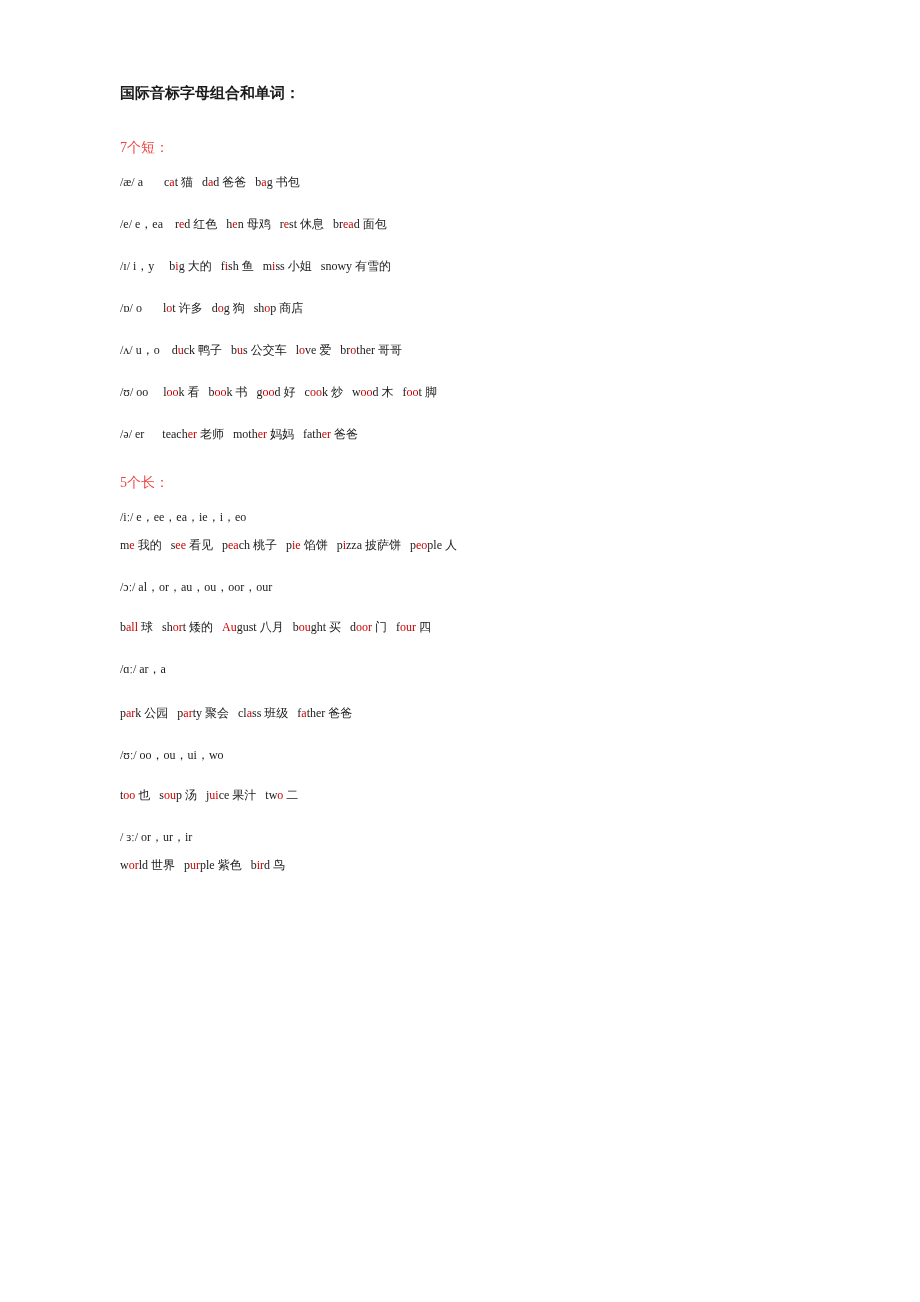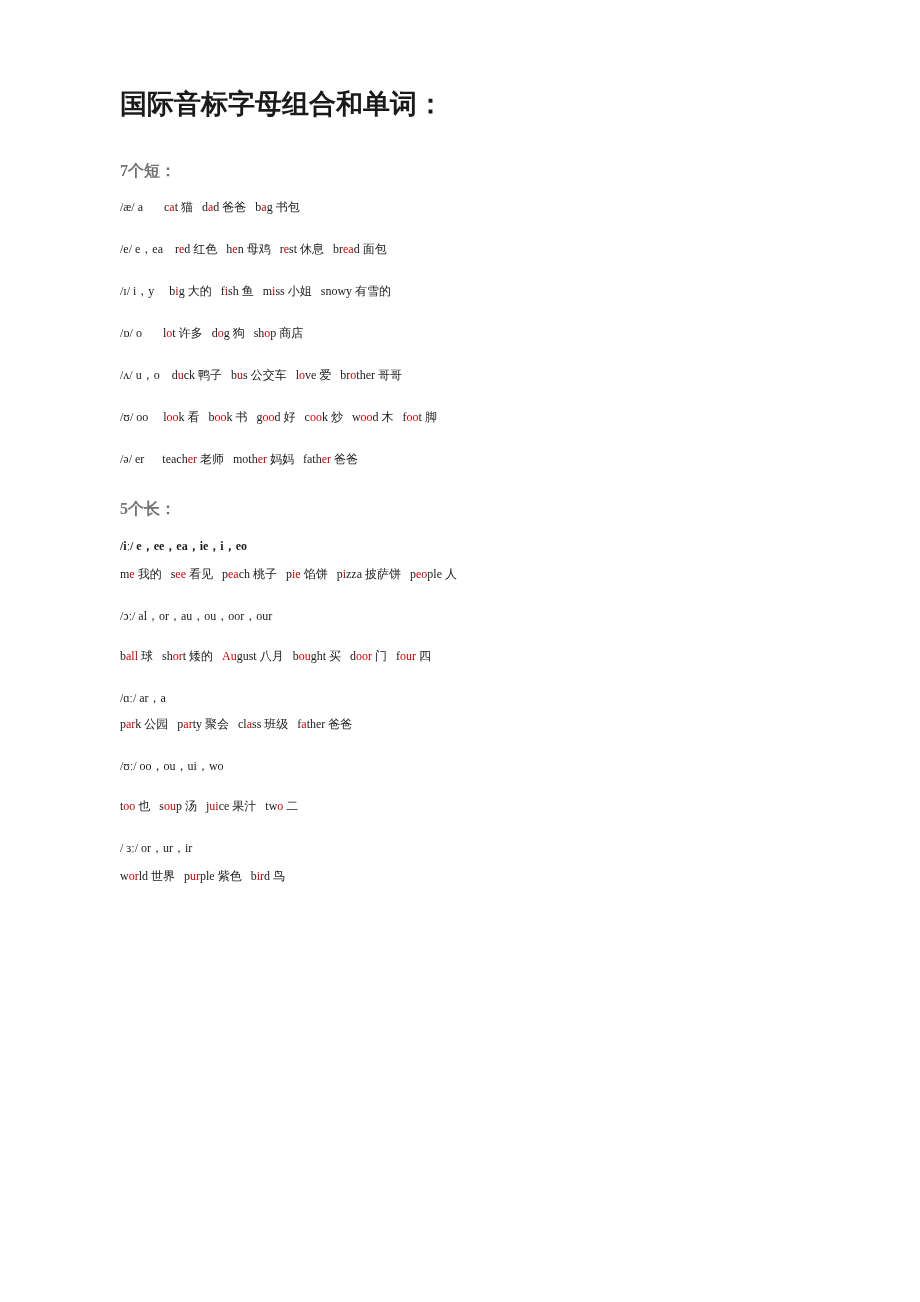--- a/index.html
+++ b/index.html
@@ -11,30 +11,29 @@
       background: #ffffff;
       font-family: "SimSun", "宋体", serif;
       font-size: 18px;
       color: #1a1a1a;
       width: 920px;
       min-height: 1302px;
       padding: 80px 100px 80px 120px;
       line-height: 1.8;
     }
     .title {
-      font-size: 27px;
+      font-size: 15px;
       font-weight: bold;
       margin-bottom: 28px;
       color: #1a1a1a;
     }
     .section-label {
-      font-size: 16px;
-      color: #737373;
+      font-size: 14px;
+      color: #ef4444;
       margin-bottom: 10px;
-      font-weight: bold;
     }
     .phonics-line {
       margin-bottom: 18px;
       font-size: 12px;
       line-height: 2;
     }
     .red {
       color: #cc0000;
     }
     .phoneme {
@@ -79,35 +78,35 @@
   <span>l<span class="red">oo</span>k 看&nbsp;&nbsp; b<span class="red">oo</span>k 书&nbsp;&nbsp; g<span class="red">oo</span>d 好&nbsp;&nbsp; c<span class="red">oo</span>k 炒&nbsp;&nbsp; w<span class="red">oo</span>d 木&nbsp;&nbsp; f<span class="red">oo</span>t 脚</span>
 </div>
 
 <div class="phonics-line">
   <span class="phoneme">/ə/ er &nbsp;&nbsp;&nbsp;&nbsp;</span>
   <span>teach<span class="red">er</span> 老师&nbsp;&nbsp; moth<span class="red">er</span> 妈妈&nbsp;&nbsp; fath<span class="red">er</span> 爸爸</span>
 </div>
 
 <div class="section-label" style="margin-top:24px;">5个长：</div>
 
-<div class="phonics-line" style="margin-bottom:4px;font-weight:bold;">
+<div class="phonics-line" style="margin-bottom:4px;">
   <span class="phoneme">/iː/ e，ee，ea，ie，i，eo</span>
 </div>
 <div class="phonics-line">
   <span>m<span class="red">e</span> 我的&nbsp;&nbsp; s<span class="red">ee</span> 看见&nbsp;&nbsp; p<span class="red">ea</span>ch 桃子&nbsp;&nbsp; p<span class="red">ie</span> 馅饼&nbsp;&nbsp; p<span class="red">i</span>zza 披萨饼&nbsp;&nbsp; p<span class="red">eo</span>ple 人</span>
 </div>
 
 <div class="phonics-line" style="margin-bottom:16px;">
   <span class="phoneme">/ɔː/ al，or，au，ou，oor，our</span>
 </div>
 <div class="phonics-line">
   <span>b<span class="red">all</span> 球&nbsp;&nbsp; sh<span class="red">or</span>t 矮的&nbsp;&nbsp; <span class="red">Au</span>gust 八月&nbsp;&nbsp; b<span class="red">ou</span>ght 买&nbsp;&nbsp; d<span class="red">oor</span> 门&nbsp;&nbsp; f<span class="red">our</span> 四</span>
 </div>
 
-<div class="phonics-line" style="margin-bottom:2px;">
+<div class="phonics-line" style="margin-bottom:20px;">
   <span class="phoneme">/ɑː/ ar，a</span>
 </div>
 <div class="phonics-line">
   <span>p<span class="red">ar</span>k 公园&nbsp;&nbsp; p<span class="red">ar</span>ty 聚会&nbsp;&nbsp; cl<span class="red">a</span>ss 班级&nbsp;&nbsp; f<span class="red">a</span>ther 爸爸</span>
 </div>
 
 <div class="phonics-line" style="margin-bottom:16px;">
   <span class="phoneme">/ʊː/ oo，ou，ui，wo</span>
 </div>
 <div class="phonics-line">

